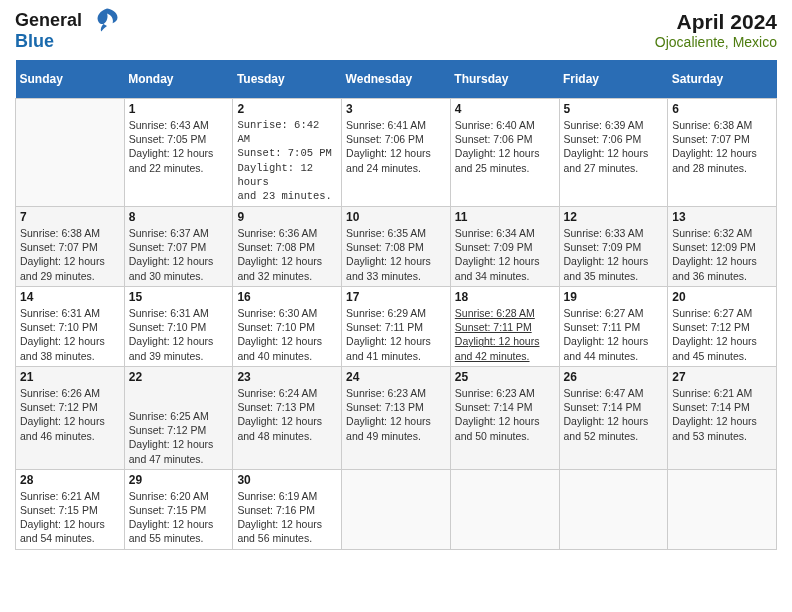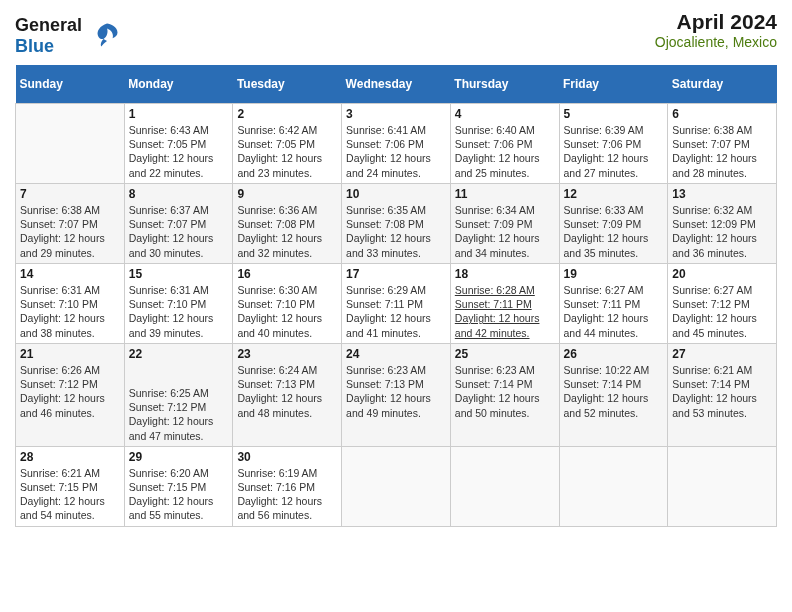--- a/index.html
+++ b/index.html
@@ -11,22 +11,21 @@
       padding: 10px 15px 15px 15px;
     }
     .header-area {
       display: flex;
       justify-content: space-between;
       align-items: flex-start;
       margin-bottom: 8px;
     }
     .logo {
       display: flex;
-      align-items: center;
-      margin-top: 5px;
+      align-items: flex-start;
       gap: 9px;
     }
     .logo-text {
       display: flex;
       flex-direction: column;
       font-size: 18px;
       font-weight: bold;
     }
     .logo-general { color: #1a1a1a; }
     .logo-blue { color: #1a6aad; }
@@ -130,21 +129,21 @@
         <td class="empty-cell"></td>
         <td>
           <span class="day-number">1</span>
           <div class="day-info" style="white-space: pre-line;">Sunrise: 6:43 AM
 Sunset: 7:05 PM
 Daylight: 12 hours
 and 22 minutes.</div>
         </td>
         <td>
           <span class="day-number">2</span>
-          <div class="day-info" style="white-space: pre-line;">Sunrise: 6:42 AM
+          <div class="day-info" style="white-space: pre-line; font-family: Liberation Mono, monospace;">Sunrise: 6:42 AM
 Sunset: 7:05 PM
 Daylight: 12 hours
 and 23 minutes.</div>
         </td>
         <td>
           <span class="day-number">3</span>
           <div class="day-info" style="white-space: pre-line;">Sunrise: 6:41 AM
 Sunset: 7:06 PM
 Daylight: 12 hours
 and 24 minutes.</div>
@@ -304,21 +303,21 @@
         </td>
         <td>
           <span class="day-number">25</span>
           <div class="day-info" style="white-space: pre-line;">Sunrise: 6:23 AM
 Sunset: 7:14 PM
 Daylight: 12 hours
 and 50 minutes.</div>
         </td>
         <td>
           <span class="day-number">26</span>
-          <div class="day-info" style="white-space: pre-line;">Sunrise: 10:22 AM
+          <div class="day-info" style="white-space: pre-line;">Sunrise: 6:47 AM
 Sunset: 7:14 PM
 Daylight: 12 hours
 and 52 minutes.</div>
         </td>
         <td>
           <span class="day-number">27</span>
           <div class="day-info" style="white-space: pre-line;">Sunrise: 6:21 AM
 Sunset: 7:14 PM
 Daylight: 12 hours
 and 53 minutes.</div>

